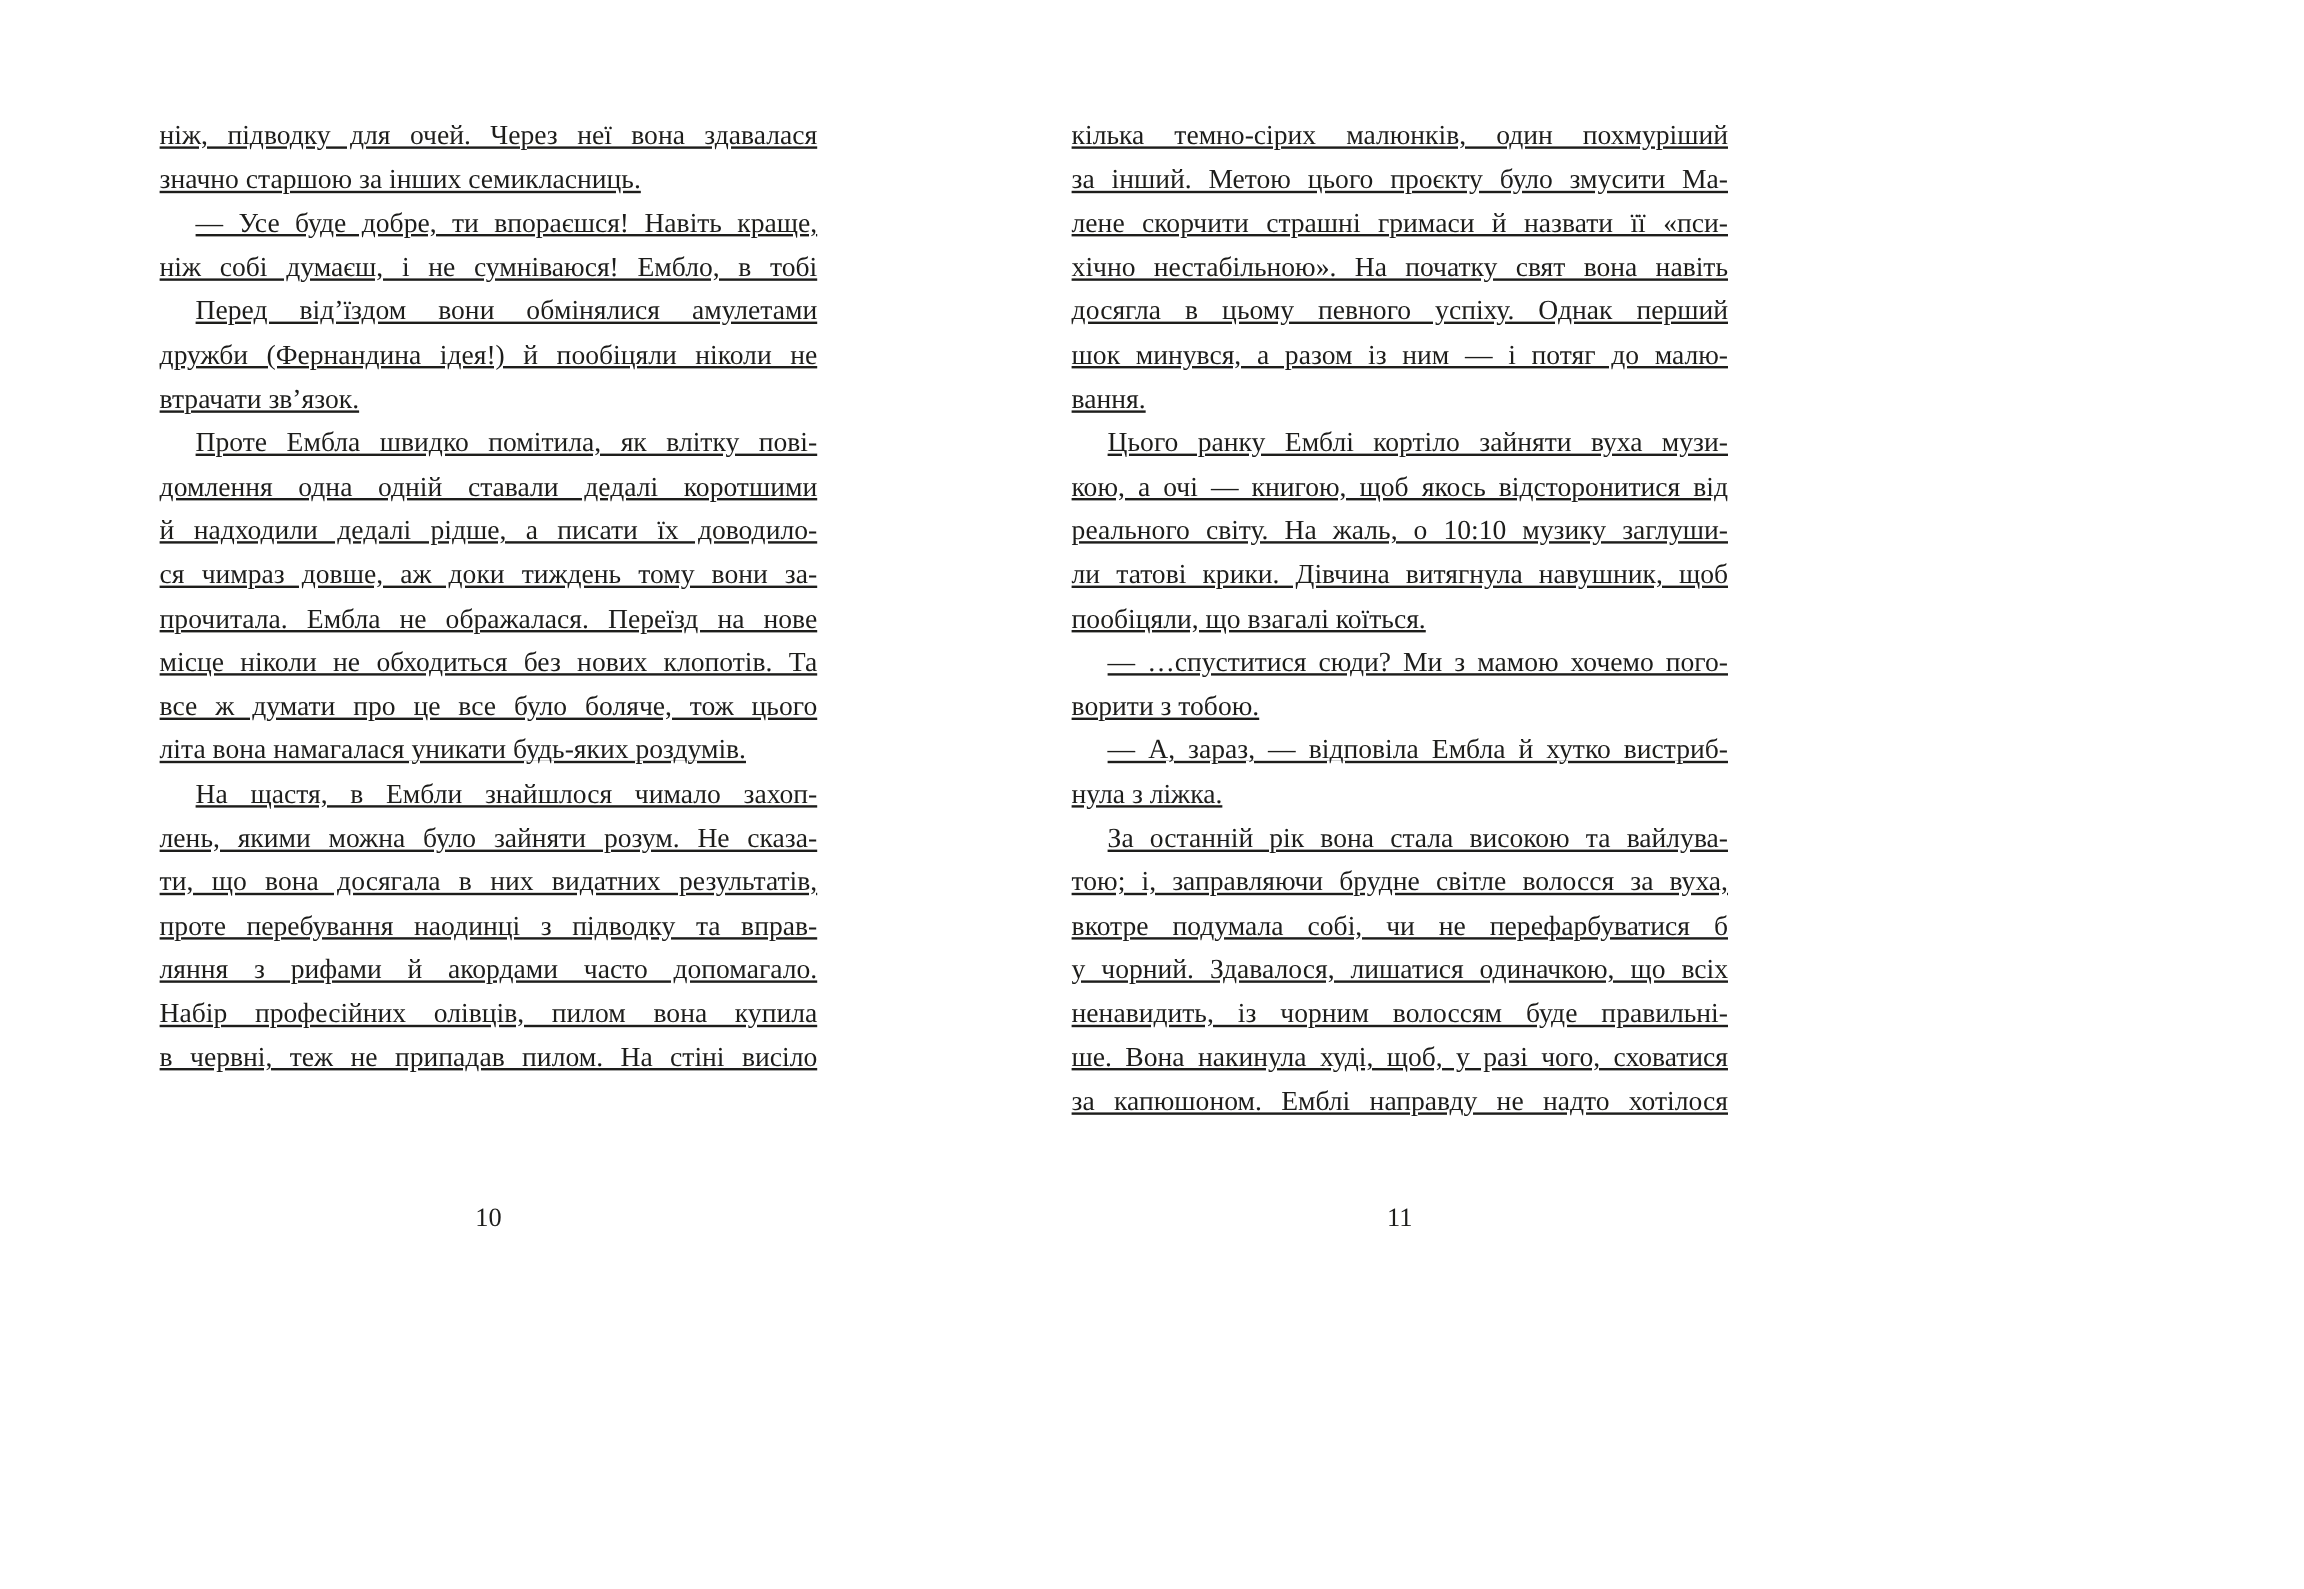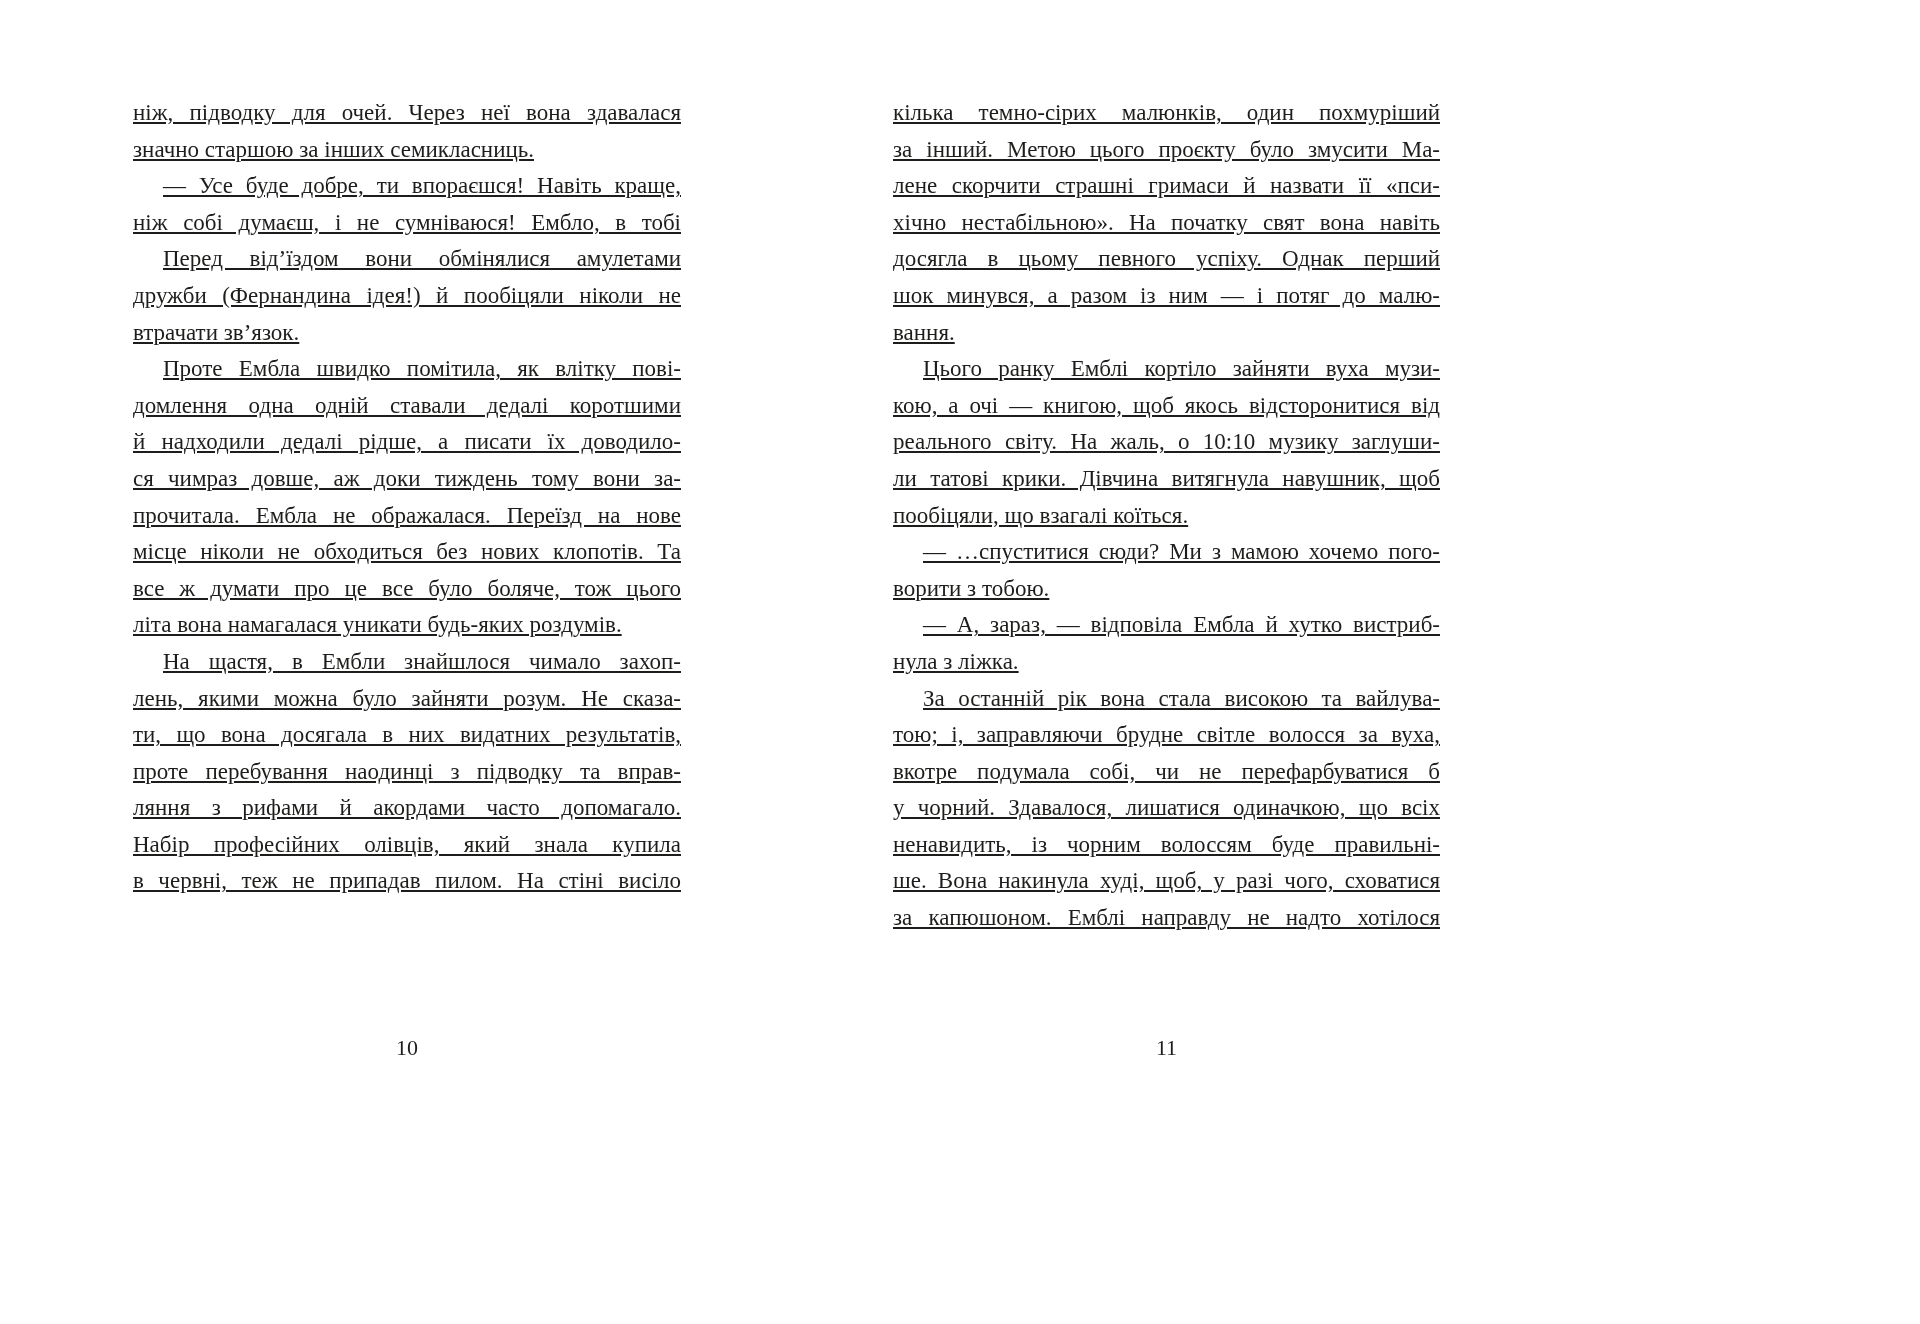--- a/index.html
+++ b/index.html
@@ -37,21 +37,20 @@
   .line.indent {
     text-indent: 30px;
   }
   .page-number {
     position: absolute;
     top: 1000px;
     font-size: 22px;
     line-height: 30px;
     text-align: center;
     color: #1d1d1b;
-    margin-top: 33px;
   }
   .page-number.left  { left: 133px; width: 548px; }
   .page-number.right { left: 893px; width: 547px; }
 </style>
 </head>
 <body>
 
 <div class="spread">
   <div class="text-block left">
       <div class="line">ніж, підводку для очей. Через неї вона здавалася</div>
@@ -67,21 +66,21 @@
       <div class="line">ся чимраз довше, аж доки тиждень тому вони за-</div>
       <div class="line">прочитала. Ембла не ображалася. Переїзд на нове</div>
       <div class="line">місце ніколи не обходиться без нових клопотів. Та</div>
       <div class="line">все ж думати про це все було боляче, тож цього</div>
       <div class="line para-end">літа вона намагалася уникати будь-яких роздумів.</div>
       <div class="line indent">На щастя, в Ембли знайшлося чимало захоп-</div>
       <div class="line">лень, якими можна було зайняти розум. Не сказа-</div>
       <div class="line">ти, що вона досягала в них видатних результатів,</div>
       <div class="line">проте перебування наодинці з підводку та вправ-</div>
       <div class="line">ляння з рифами й акордами часто допомагало.</div>
-      <div class="line">Набір професійних олівців, який знала купила</div>
+      <div class="line">Набір професійних олівців, пилом вона купила</div>
       <div class="line">в червні, теж не припадав пилом. На стіні висіло</div>
     </div>
   <div class="text-block right">
       <div class="line">кілька темно-сірих малюнків, один похмуріший</div>
       <div class="line">за інший. Метою цього проєкту було змусити Ма-</div>
       <div class="line">лене скорчити страшні гримаси й назвати її «пси-</div>
       <div class="line">хічно нестабільною». На початку свят вона навіть</div>
       <div class="line">досягла в цьому певного успіху. Однак перший</div>
       <div class="line">шок минувся, а разом із ним — і потяг до малю-</div>
       <div class="line para-end">вання.</div>

